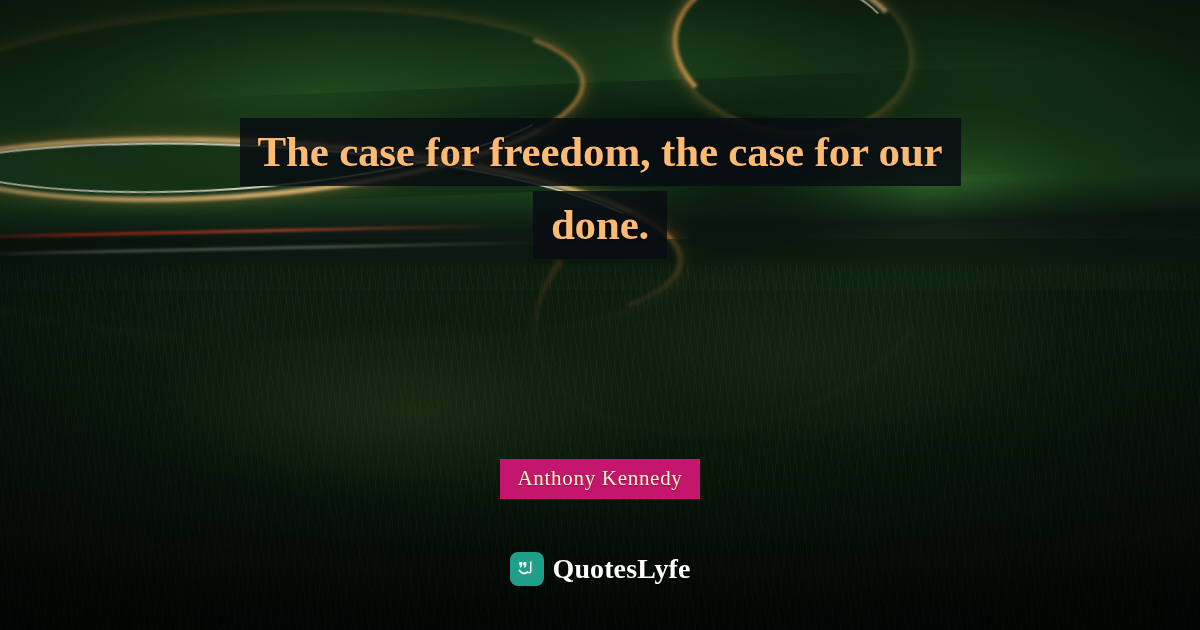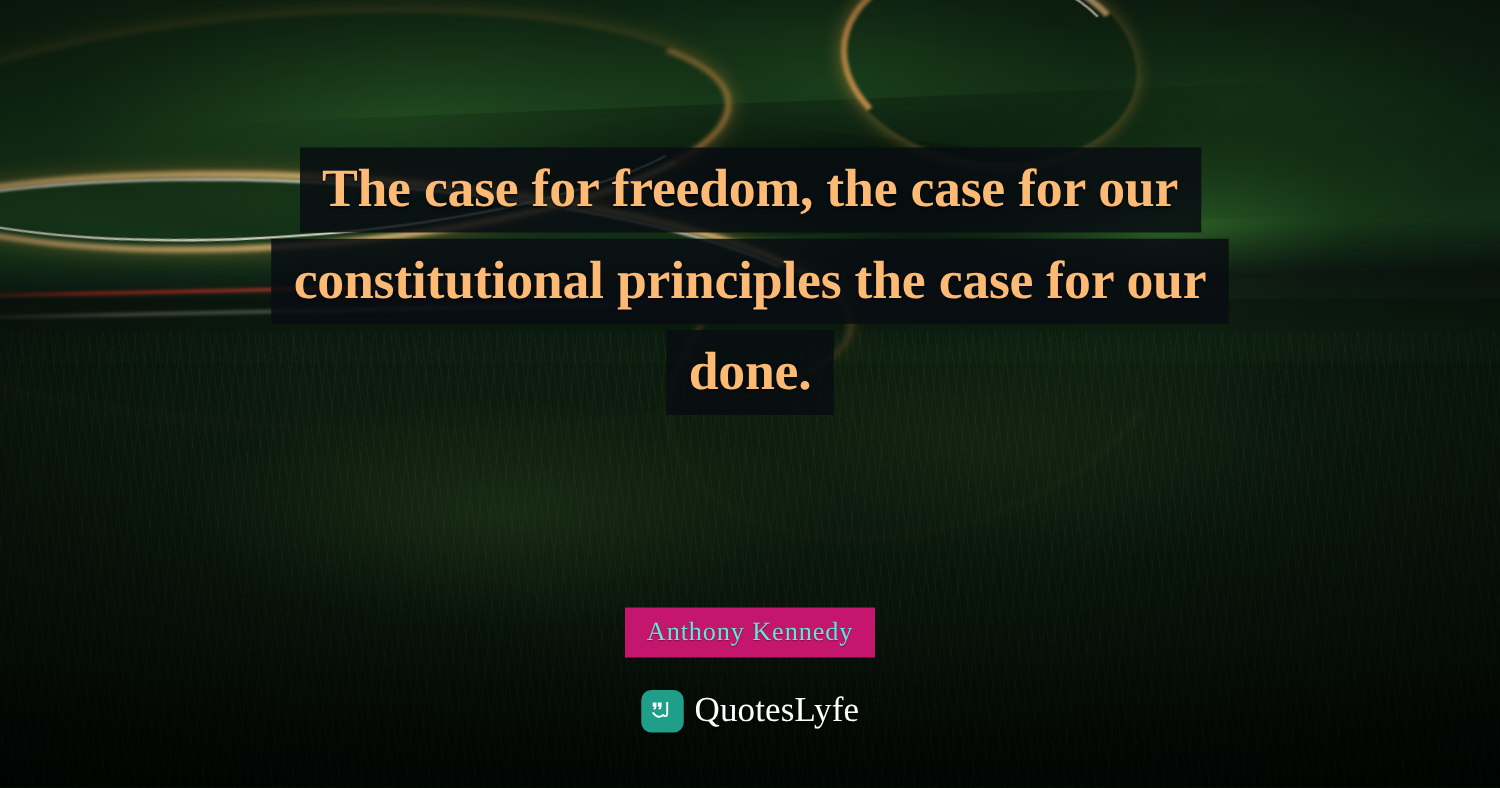--- a/index.html
+++ b/index.html
@@ -231,30 +231,29 @@
     position: absolute;
     left: 0;
     top: 459px;
     width: 100%;
     display: flex;
     justify-content: center;
   }
 
   .author-badge {
     background: #c4166d;
-    color: #5eead4;
+    color: #fef9c3;
     font-family: "Liberation Serif", "DejaVu Serif", serif;
     font-weight: normal;
     font-size: 21px;
     letter-spacing: 0.7px;
     line-height: 1;
     padding: 9px 17px 10px 17px;
     white-space: nowrap;
     text-shadow: 0 1px 1px rgba(0,0,0,0.35);
-    margin-top: 27px;
   }
 
   
   .brand {
     position: absolute;
     left: 0;
     top: 552px;
     width: 100%;
     display: flex;
     justify-content: center;
@@ -271,21 +270,21 @@
     align-items: center;
     justify-content: center;
     flex: 0 0 auto;
     box-shadow: 0 1px 3px rgba(0,0,0,0.45);
   }
   .brand-mark svg { display: block; }
 
   .brand-name {
     color: #ffffff;
     font-family: "Liberation Serif", "DejaVu Serif", serif;
-    font-weight: normal;
+    font-weight: bold;
     font-size: 28px;
     line-height: 1;
     letter-spacing: 0.1px;
     text-shadow: 0 1px 3px rgba(0,0,0,0.7);
   }
 </style>
 </head>
 <body>
 
 <div id="card">
@@ -309,21 +308,20 @@
 
     <div class="bg-grass"></div>
     <div class="bg-grass-tex"></div>
     <div class="bg-vignette"></div>
   </div>
 
   <div class="content">
 
     <div class="quote-block">
       <span class="quote-line">The case for freedom, the case for our</span>
-      <span class="quote-line">constitutional principles the case for our</span>
       <span class="quote-line">done.</span>
     </div>
 
     <div class="author-wrap">
       <span class="author-badge">Anthony Kennedy</span>
     </div>
 
     <div class="brand">
       <span class="brand-mark">
         <svg width="22" height="22" viewBox="0 0 22 22" aria-hidden="true">

